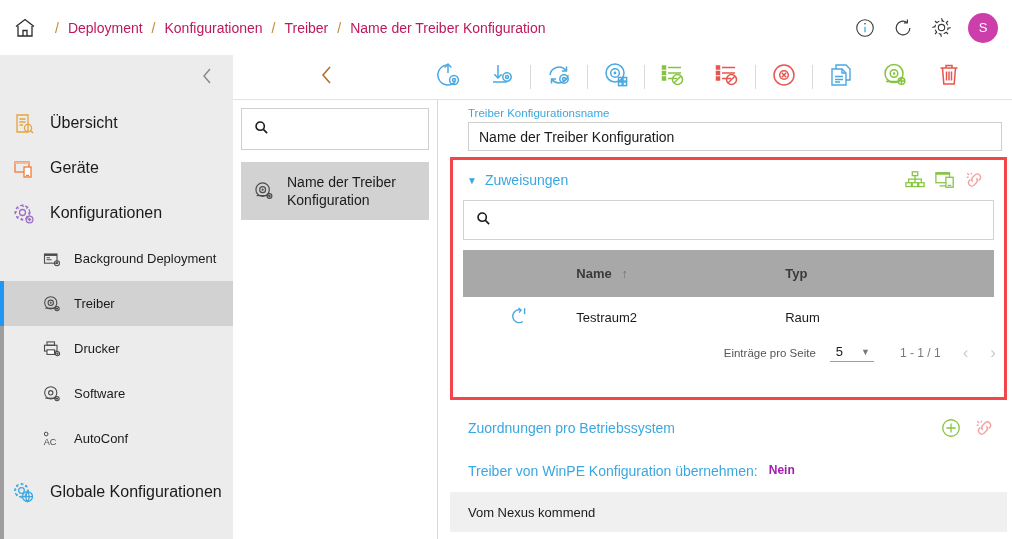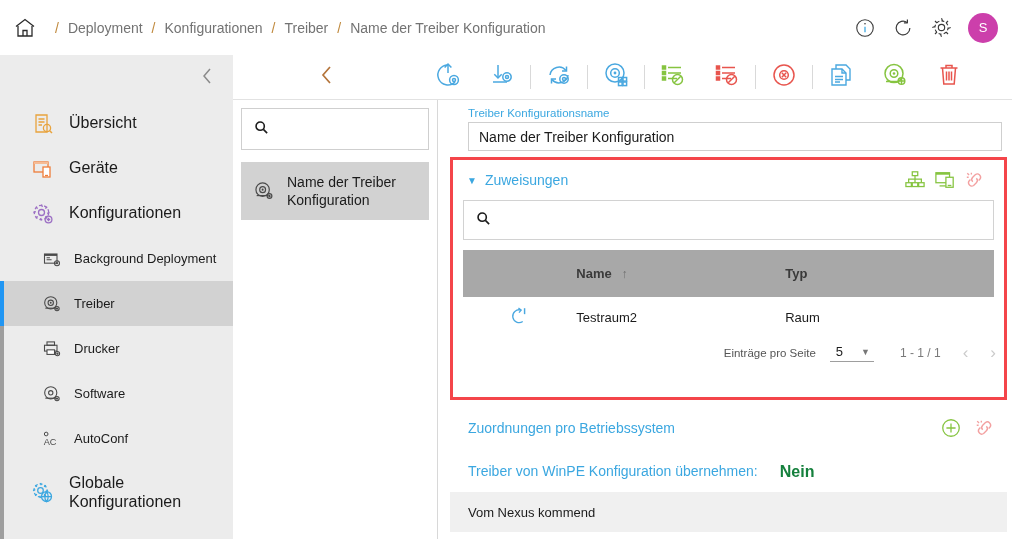--- a/index.html
+++ b/index.html
@@ -13,21 +13,21 @@
 
   
   .topbar {
     position: absolute; left: 0; top: 0; width: 1012px; height: 55px;
     background: #ffffff; display: flex; align-items: center;
     padding: 0 14px 0 10px;
   }
   .home-icon { width: 30px; height: 30px; flex: 0 0 auto; margin-right: 6px;
                display: flex; align-items: center; justify-content: center; }
   .crumbs { display: flex; align-items: center; font-size: 14px; }
-  .crumb { color: #737373; white-space: nowrap; cursor: pointer; }
+  .crumb { color: #be185d; white-space: nowrap; cursor: pointer; }
   .crumb-sep { color: #c08a3e; margin: 0 9px; font-size: 14px; }
   .topbar-spacer { flex: 1 1 auto; }
   .top-icons { display: flex; align-items: center; gap: 12px; }
   .top-icons .ic { width: 26px; height: 26px; display: flex;
                    align-items: center; justify-content: center; cursor: pointer; }
   .avatar {
     width: 30px; height: 30px; border-radius: 50%;
     background: #cc3fab; color: #fff; font-size: 13px;
     display: flex; align-items: center; justify-content: center;
     cursor: pointer; margin-left: 2px;
@@ -37,21 +37,21 @@
   .sidebar {
     position: absolute; left: 0; top: 55px; width: 233px; height: 484px;
     background: #ececec; overflow: hidden;
   }
   .sb-collapse {
     height: 46px; display: flex; align-items: center;
     justify-content: flex-end; padding-right: 18px; cursor: pointer;
   }
   .sb-item {
     display: flex; align-items: center; height: 45px;
-    padding-left: 29px; cursor: pointer; position: relative;
+    padding-left: 10px; cursor: pointer; position: relative;
   }
   .sb-item .sb-ico { width: 28px; flex: 0 0 28px; display: flex;
                      align-items: center; justify-content: center; margin-right: 12px; }
   .sb-item .sb-lab { font-size: 16px; color: #1b1b1b; line-height: 1.15; }
   .sb-sub {
     display: flex; align-items: center; height: 45px;
     padding-left: 40px; cursor: pointer; position: relative;
   }
   .sb-sub .sb-ico { width: 24px; flex: 0 0 24px; display: flex;
                     align-items: center; justify-content: center; margin-right: 10px; }
@@ -167,21 +167,21 @@
   .pager-nav { font-size: 17px; color: #cbcbcb; margin-left: 22px; cursor: pointer; }
 
   .row-link {
     position: absolute; left: 30px; font-size: 14px; color: #3ba7e0; cursor: pointer;
   }
   .row-icons { position: absolute; display: flex; align-items: center; gap: 8px; }
   .row-icon-btn { width: 26px; height: 26px; display: flex; align-items: center;
                   justify-content: center; cursor: pointer; }
   .kv-line { position: absolute; left: 30px; display: flex; align-items: flex-start; }
   .kv-key { font-size: 14px; color: #3ba7e0; }
-  .kv-val { font-size: 16px; color: #15803d; font-weight: bold; margin-left: 22px; }
+  .kv-val { font-size: 12px; color: #a21caf; font-weight: bold; margin-left: 11px; }
   .band {
     position: absolute; left: 12px; width: 557px; height: 40px;
     background: #f0f0f0; display: flex; align-items: center; padding-left: 18px;
   }
   .band-text { font-size: 13px; color: #1b1b1b; }
 </style>
 </head>
 <body>
 
 <div id="app">

